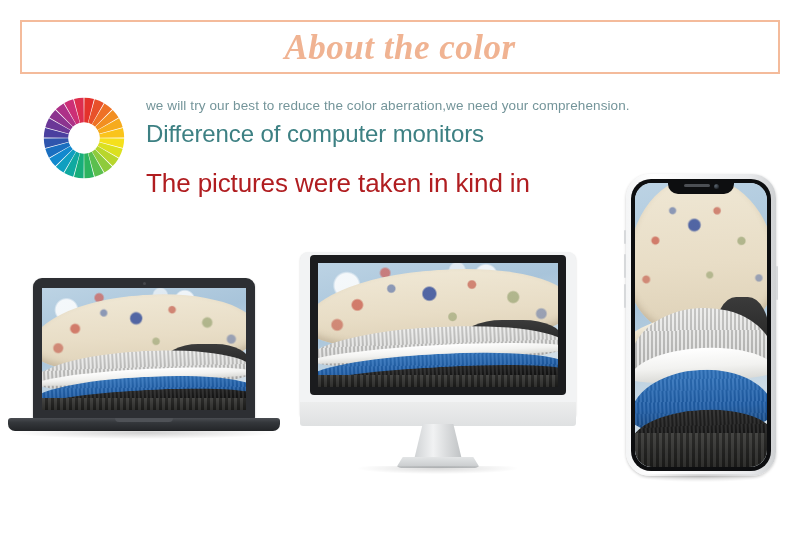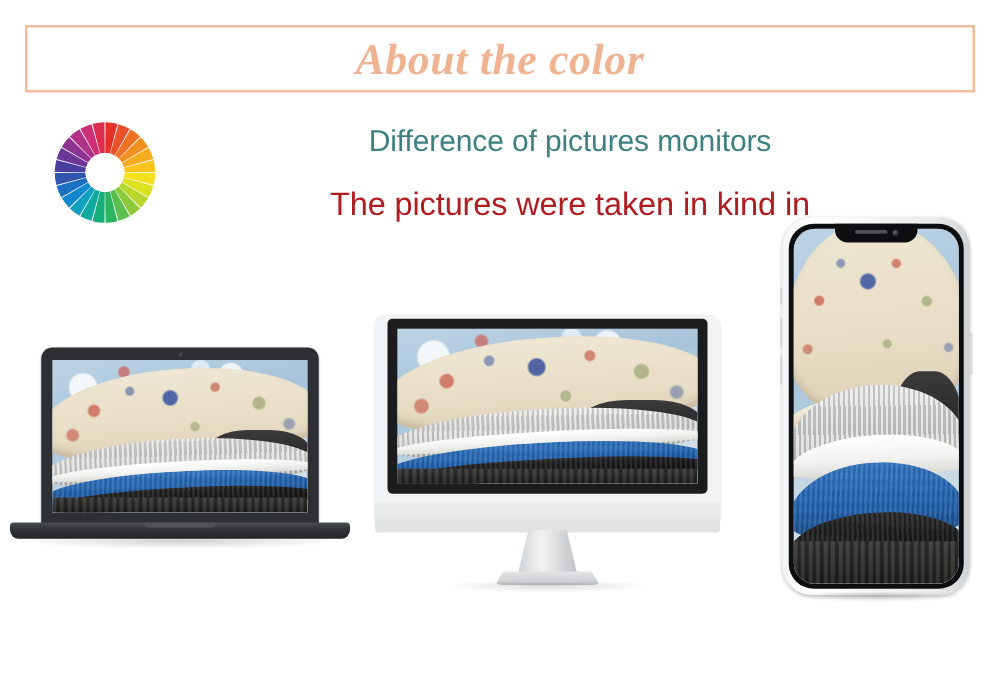--- a/index.html
+++ b/index.html
@@ -9,21 +9,20 @@
   }
   body {
     font-family: "Liberation Sans", sans-serif;
   }
   #page {
     position: relative;
     width: 800px;
     height: 541px;
     background: #ffffff;
     overflow: hidden;
-    text-align: center;
   }
 
   
   .title-box {
     position: absolute;
     left: 20px;
     top: 20px;
     width: 756px;
     height: 50px;
     border: 2px solid #f4bb9b;
@@ -326,21 +325,22 @@
           <path d="M 7.823640676806754 25.056970628231827 A 49 49 0 0 1 14.990838697992636 15.716496314845095 L 36.42501908697673 36.70639653024605 A 19 19 0 0 0 33.64590148692507 40.32821310074296 Z" fill="#8c348f"></path>
           <path d="M 15.716496314845102 14.99083869799263 A 49 49 0 0 1 25.056970628231817 7.823640676806754 L 40.32821310074295 33.64590148692507 A 19 19 0 0 0 36.70639653024606 36.42501908697673 Z" fill="#ad3288"></path>
           <path d="M 25.94571607285809 7.3105232551107235 A 49 49 0 0 1 36.82292878985197 2.8050342269147563 L 44.890523408309946 31.699911230844496 A 19 19 0 0 0 40.67282868131232 33.4469375887164 Z" fill="#cc2f76"></path>
           <path d="M 37.81419552892209 2.539425104697081 A 49 49 0 0 1 49.486882578303934 1.0026867010899068 L 49.801036101791325 31.001041782055268 A 19 19 0 0 0 45.274892143867746 31.596919938556013 Z" fill="#dd2e4e"></path>
         </g>
       <circle cx="50" cy="50" r="19" fill="#ffffff"></circle>
     </svg>
   </div>
 
   <div class="text-block">
-    <div class="line-teal">Difference of pictures monitors</div>
+    <div class="line-note">we will try our best to reduce the color aberration,we need your comprehension.</div>
+    <div class="line-teal">Difference of computer monitors</div>
     <div class="line-red">The pictures were taken in kind in</div>
   </div>
 
   <div class="laptop">
     <div class="laptop-lid">
       <div class="laptop-cam"></div>
       <div class="laptop-screen photo">
         <div class="ph-layer ph-bg"></div>
         <div class="ph-layer ph-cream"></div>
         <div class="ph-layer ph-cream-edge"></div>

